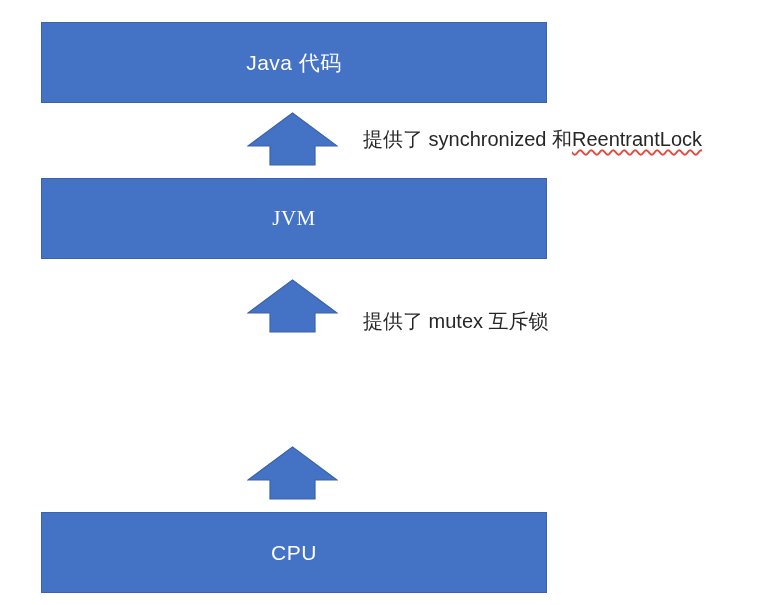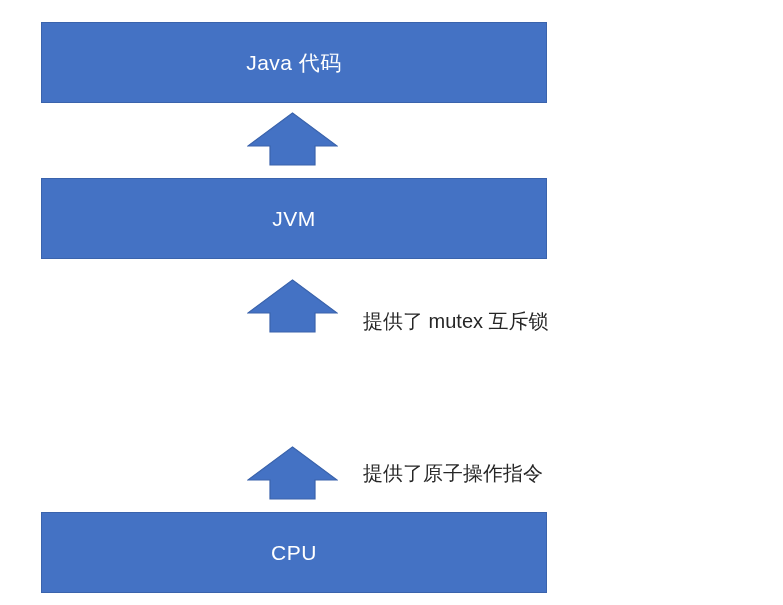--- a/index.html
+++ b/index.html
@@ -36,21 +36,21 @@
   .layer-box-label {
     color: #FFFFFF;
     font-size: 21px;
     line-height: 1;
     letter-spacing: 0.5px;
     white-space: nowrap;
     user-select: none;
   }
 
   #box-java   { top: 22px;  }
-  #box-jvm    { top: 178px; }
+  #box-jvm    { top: 178px; font-family: Liberation Serif, serif; }
   #box-os     { top: 345px; }
   #box-cpu    { top: 512px; }
 
   
   .arrow-up {
     position: absolute;
     left: 247px;
     width: 91px;
     height: 54px;
   }
@@ -93,41 +93,42 @@
 
   <div class="layer-box" id="box-java">
     <span class="layer-box-label">Java 代码</span>
   </div>
 
   <div class="arrow-up" id="arrow-1">
     <svg viewBox="0 0 91 54" xmlns="http://www.w3.org/2000/svg" aria-hidden="true">
       <polygon points="45.5,1 90,34 68,34 68,53 23,53 23,34 1,34" fill="#4472C4" stroke="#3A63AC" stroke-width="1.2" stroke-linejoin="miter"></polygon>
     </svg>
   </div>
+  <div class="arrow-caption" id="caption-1">
+    <span>提供了 synchronized 和 </span>
+      <span class="misspelled">ReentrantLock</span>
+  </div>
 
   <div class="layer-box" id="box-jvm">
     <span class="layer-box-label">JVM</span>
   </div>
 
   <div class="arrow-up" id="arrow-2">
     <svg viewBox="0 0 91 54" xmlns="http://www.w3.org/2000/svg" aria-hidden="true">
       <polygon points="45.5,1 90,34 68,34 68,53 23,53 23,34 1,34" fill="#4472C4" stroke="#3A63AC" stroke-width="1.2" stroke-linejoin="miter"></polygon>
     </svg>
   </div>
   <div class="arrow-caption" id="caption-2">
     <span>提供了 mutex 互斥锁</span>
   </div>
 
 
   <div class="arrow-up" id="arrow-3">
     <svg viewBox="0 0 91 54" xmlns="http://www.w3.org/2000/svg" aria-hidden="true">
       <polygon points="45.5,1 90,34 68,34 68,53 23,53 23,34 1,34" fill="#4472C4" stroke="#3A63AC" stroke-width="1.2" stroke-linejoin="miter"></polygon>
     </svg>
   </div>
-  <div class="arrow-caption" id="caption-3">
-    <span>提供了原子操作指令</span>
-  </div>
 
   <div class="layer-box" id="box-cpu">
     <span class="layer-box-label">CPU</span>
   </div>
 
 </div>
 
 </body></html>

